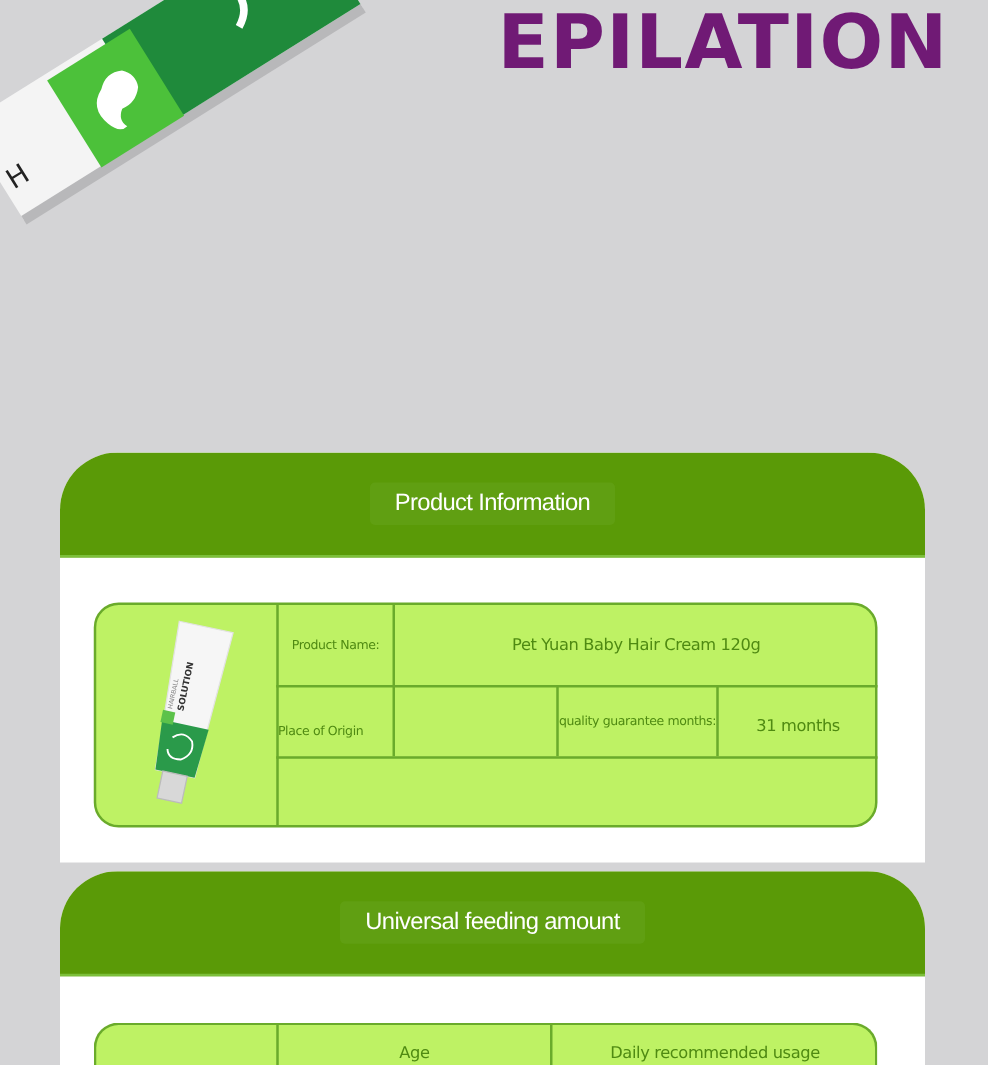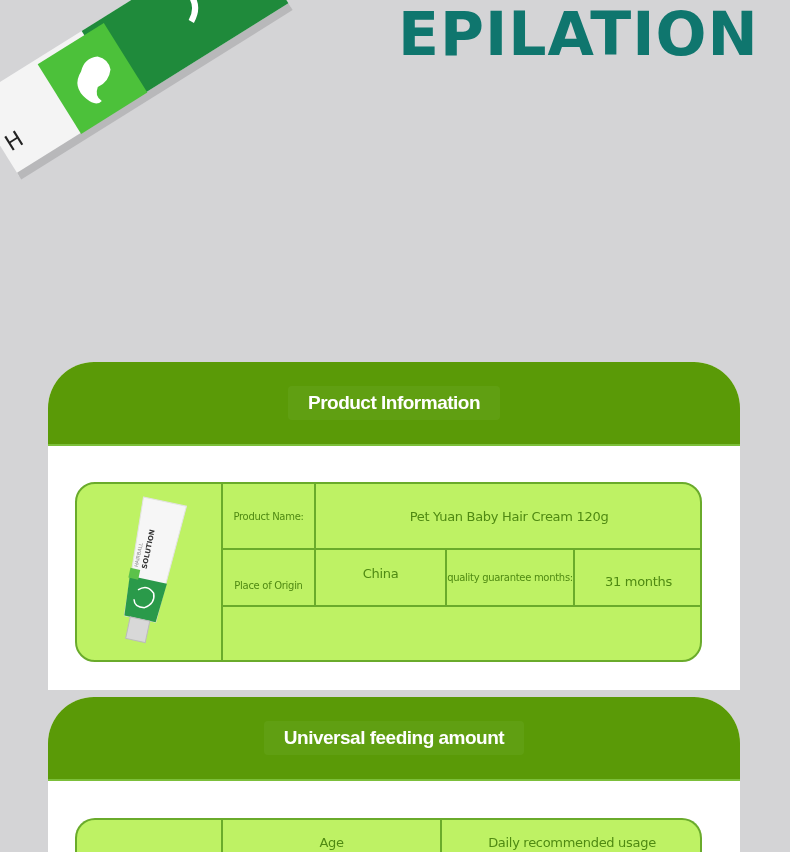--- a/index.html
+++ b/index.html
@@ -7,36 +7,36 @@
   body {
     background: #d4d4d6;
     font-family: "Liberation Sans", "DejaVu Sans", sans-serif;
     position: relative;
   }
   .hero { position: absolute; left: 0; top: 0; width: 790px; height: 340px; }
   .tube-wrap { position: absolute; left: -60px; top: -70px; width: 330px; height: 220px; overflow: visible; }
   .title {
     position: absolute; left: 398px; top: 2px;
     font-size: 60px; font-weight: bold; letter-spacing: 1px;
-    color: #0f766e; font-family: "DejaVu Sans", sans-serif;
+    color: #701a75; font-family: "DejaVu Sans", sans-serif;
     line-height: 64px;
   }
   .card {
     position: absolute; left: 48px; width: 692px;
     background: #ffffff;
     border-radius: 46px 46px 0 0;
     overflow: hidden;
   }
   .card-header {
     height: 84px; background: #5a9a07;
     display: flex; align-items: center; justify-content: center;
     border-bottom: 2px solid #7cbf3a;
   }
   .card-header span {
-    color: #ffffff; font-weight: bold; font-size: 19px;
+    color: #ffffff; font-weight: normal; font-size: 19px;
     letter-spacing: -0.5px;
     padding: 6px 20px; background: rgba(110,170,40,0.35); border-radius: 4px;
   }
   .card1 { top: 362px; height: 328px; }
   .card2 { top: 697px; height: 160px; }
 
   .tbl {
     position: absolute; border: 2px solid #6aab2b; border-radius: 20px;
     background: #bef264;
   }
@@ -94,22 +94,21 @@
     <div class="vline" style="left:144px; top:0; height:176px;"></div>
     <div class="vline" style="left:237px; top:0; height:121px;"></div>
     <div class="vline" style="left:368px; top:64px; height:57px;"></div>
     <div class="vline" style="left:496px; top:64px; height:57px;"></div>
     <div class="hline" style="left:144px; top:64px; width:481px;"></div>
     <div class="hline" style="left:144px; top:121px; width:481px;"></div>
 
     <div class="cell lbl" style="left:146px; top:0; width:91px; height:64px;">Product Name:</div>
     <div class="cell val" style="left:239px; top:0; width:386px; height:64px;">Pet Yuan Baby Hair Cream 120g</div>
 
-    <div class="cell lbl" style="left:146px; top:66px; width:91px; height:70px;">Place of Origin</div>
-    <div class="cell val" style="left:239px; top:62px; width:129px; height:55px;">China</div>
+    <div class="cell lbl" style="left:134px; top:66px; width:91px; height:70px;">Place of Origin</div>
     <div class="cell lbl" style="left:370px; top:66px; width:126px; height:55px;">quality guarantee months:</div>
     <div class="cell val" style="left:498px; top:70px; width:127px; height:55px;">31 months</div>
 
   </div>
 </div>
 
 <div class="card card2">
   <div class="card-header">
     <span>Universal feeding amount</span>
   </div>

